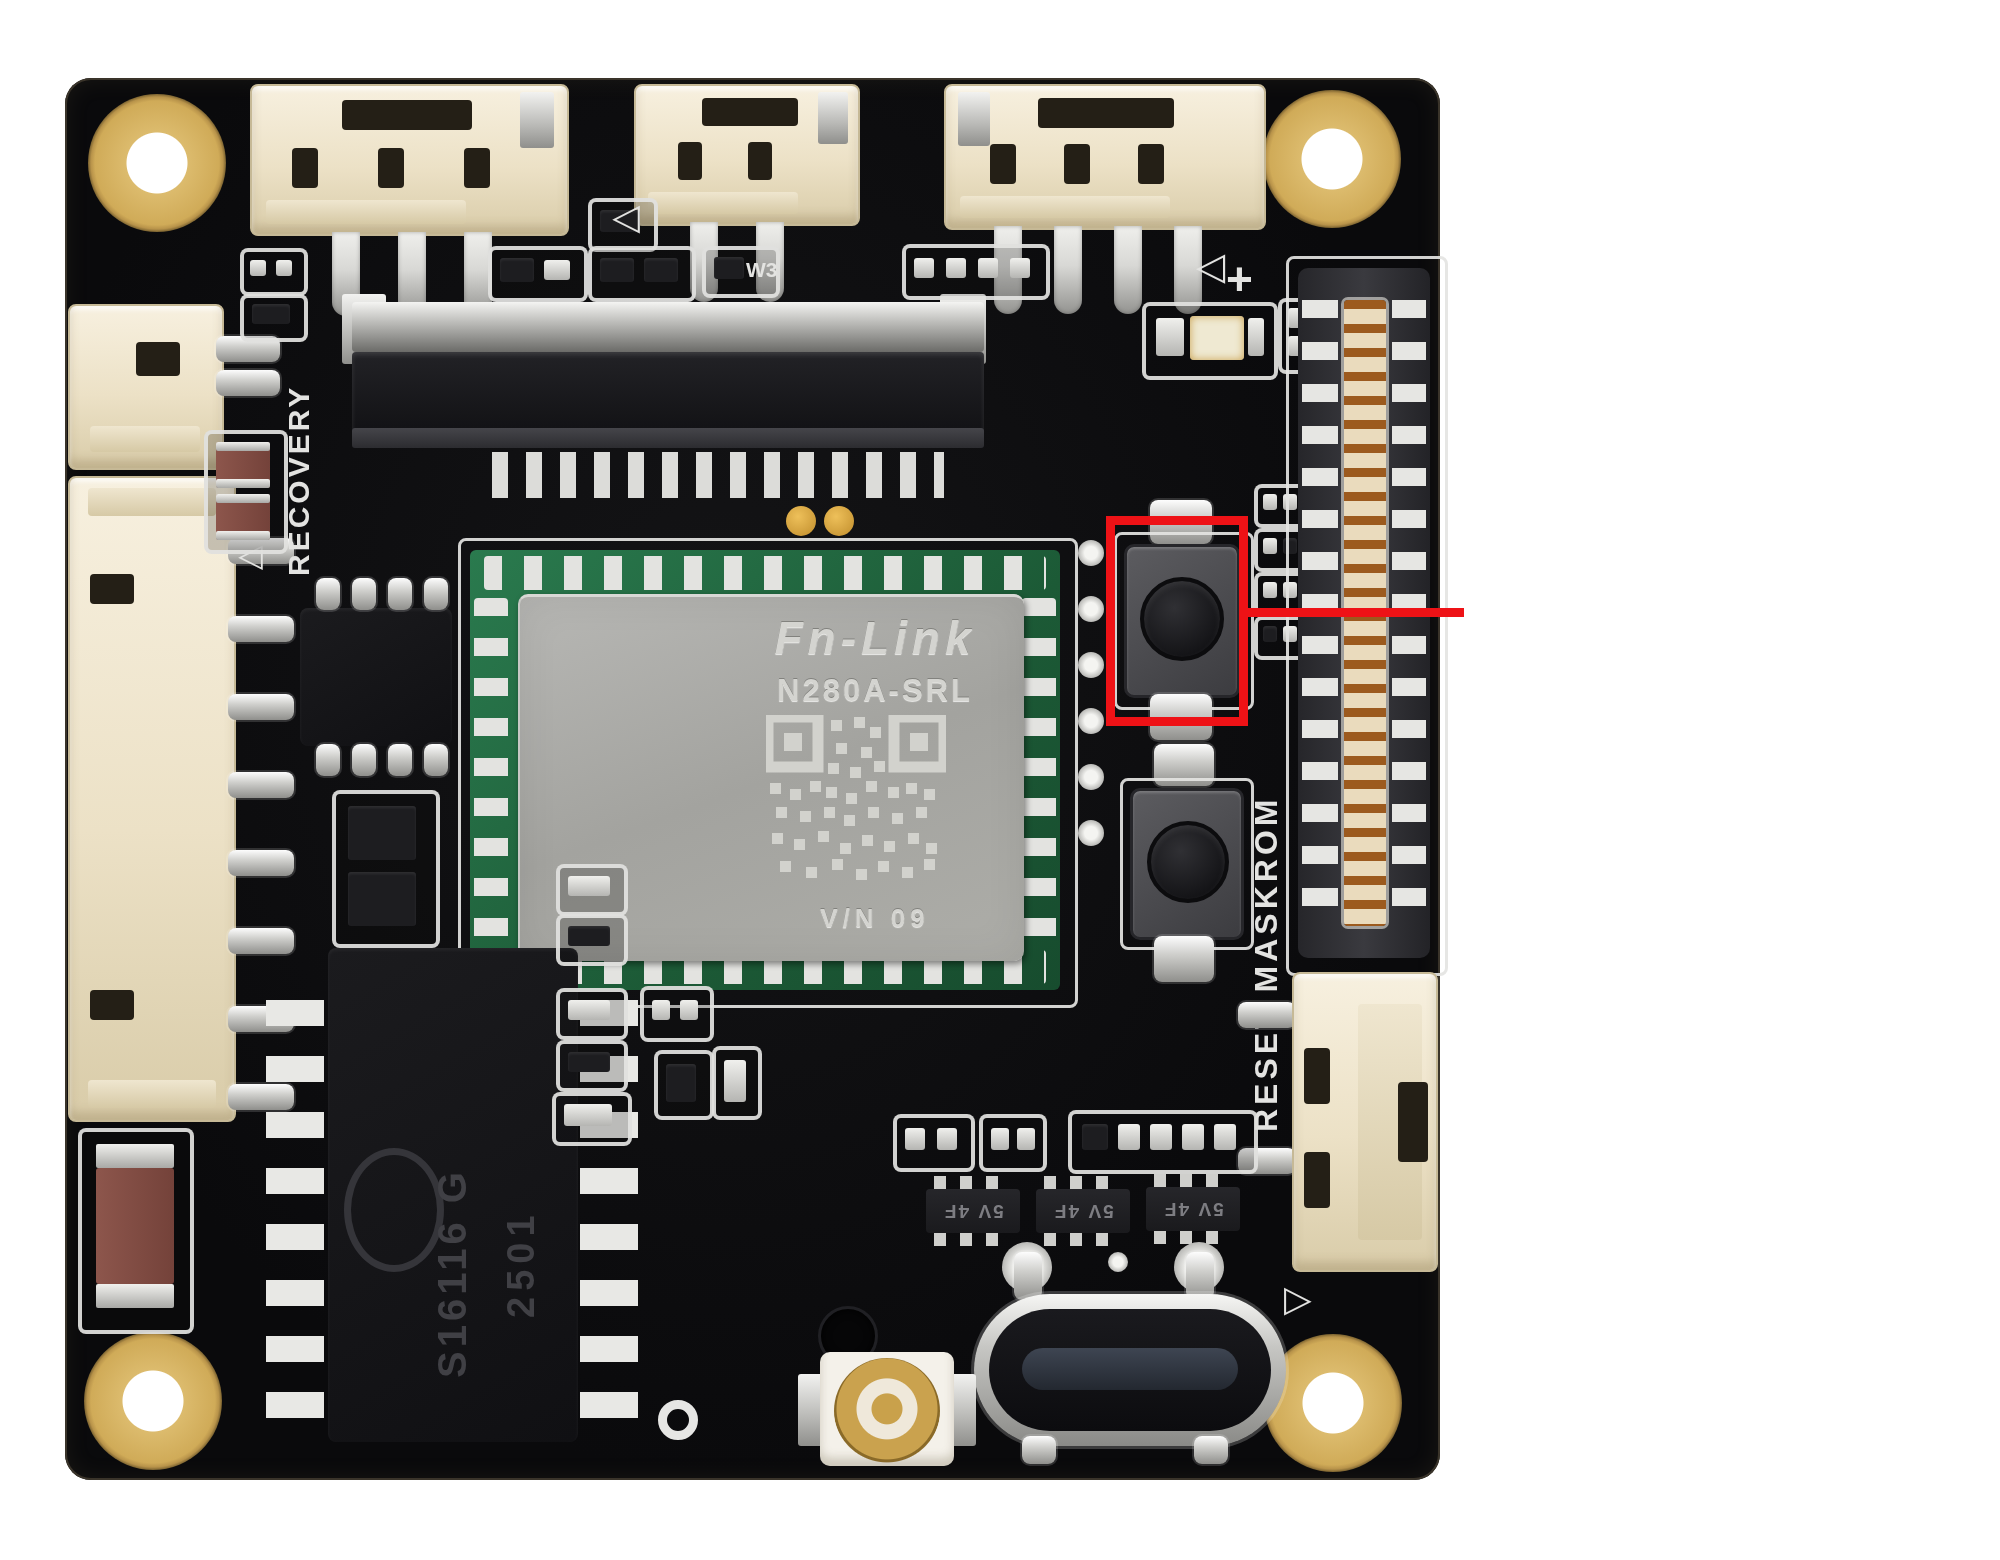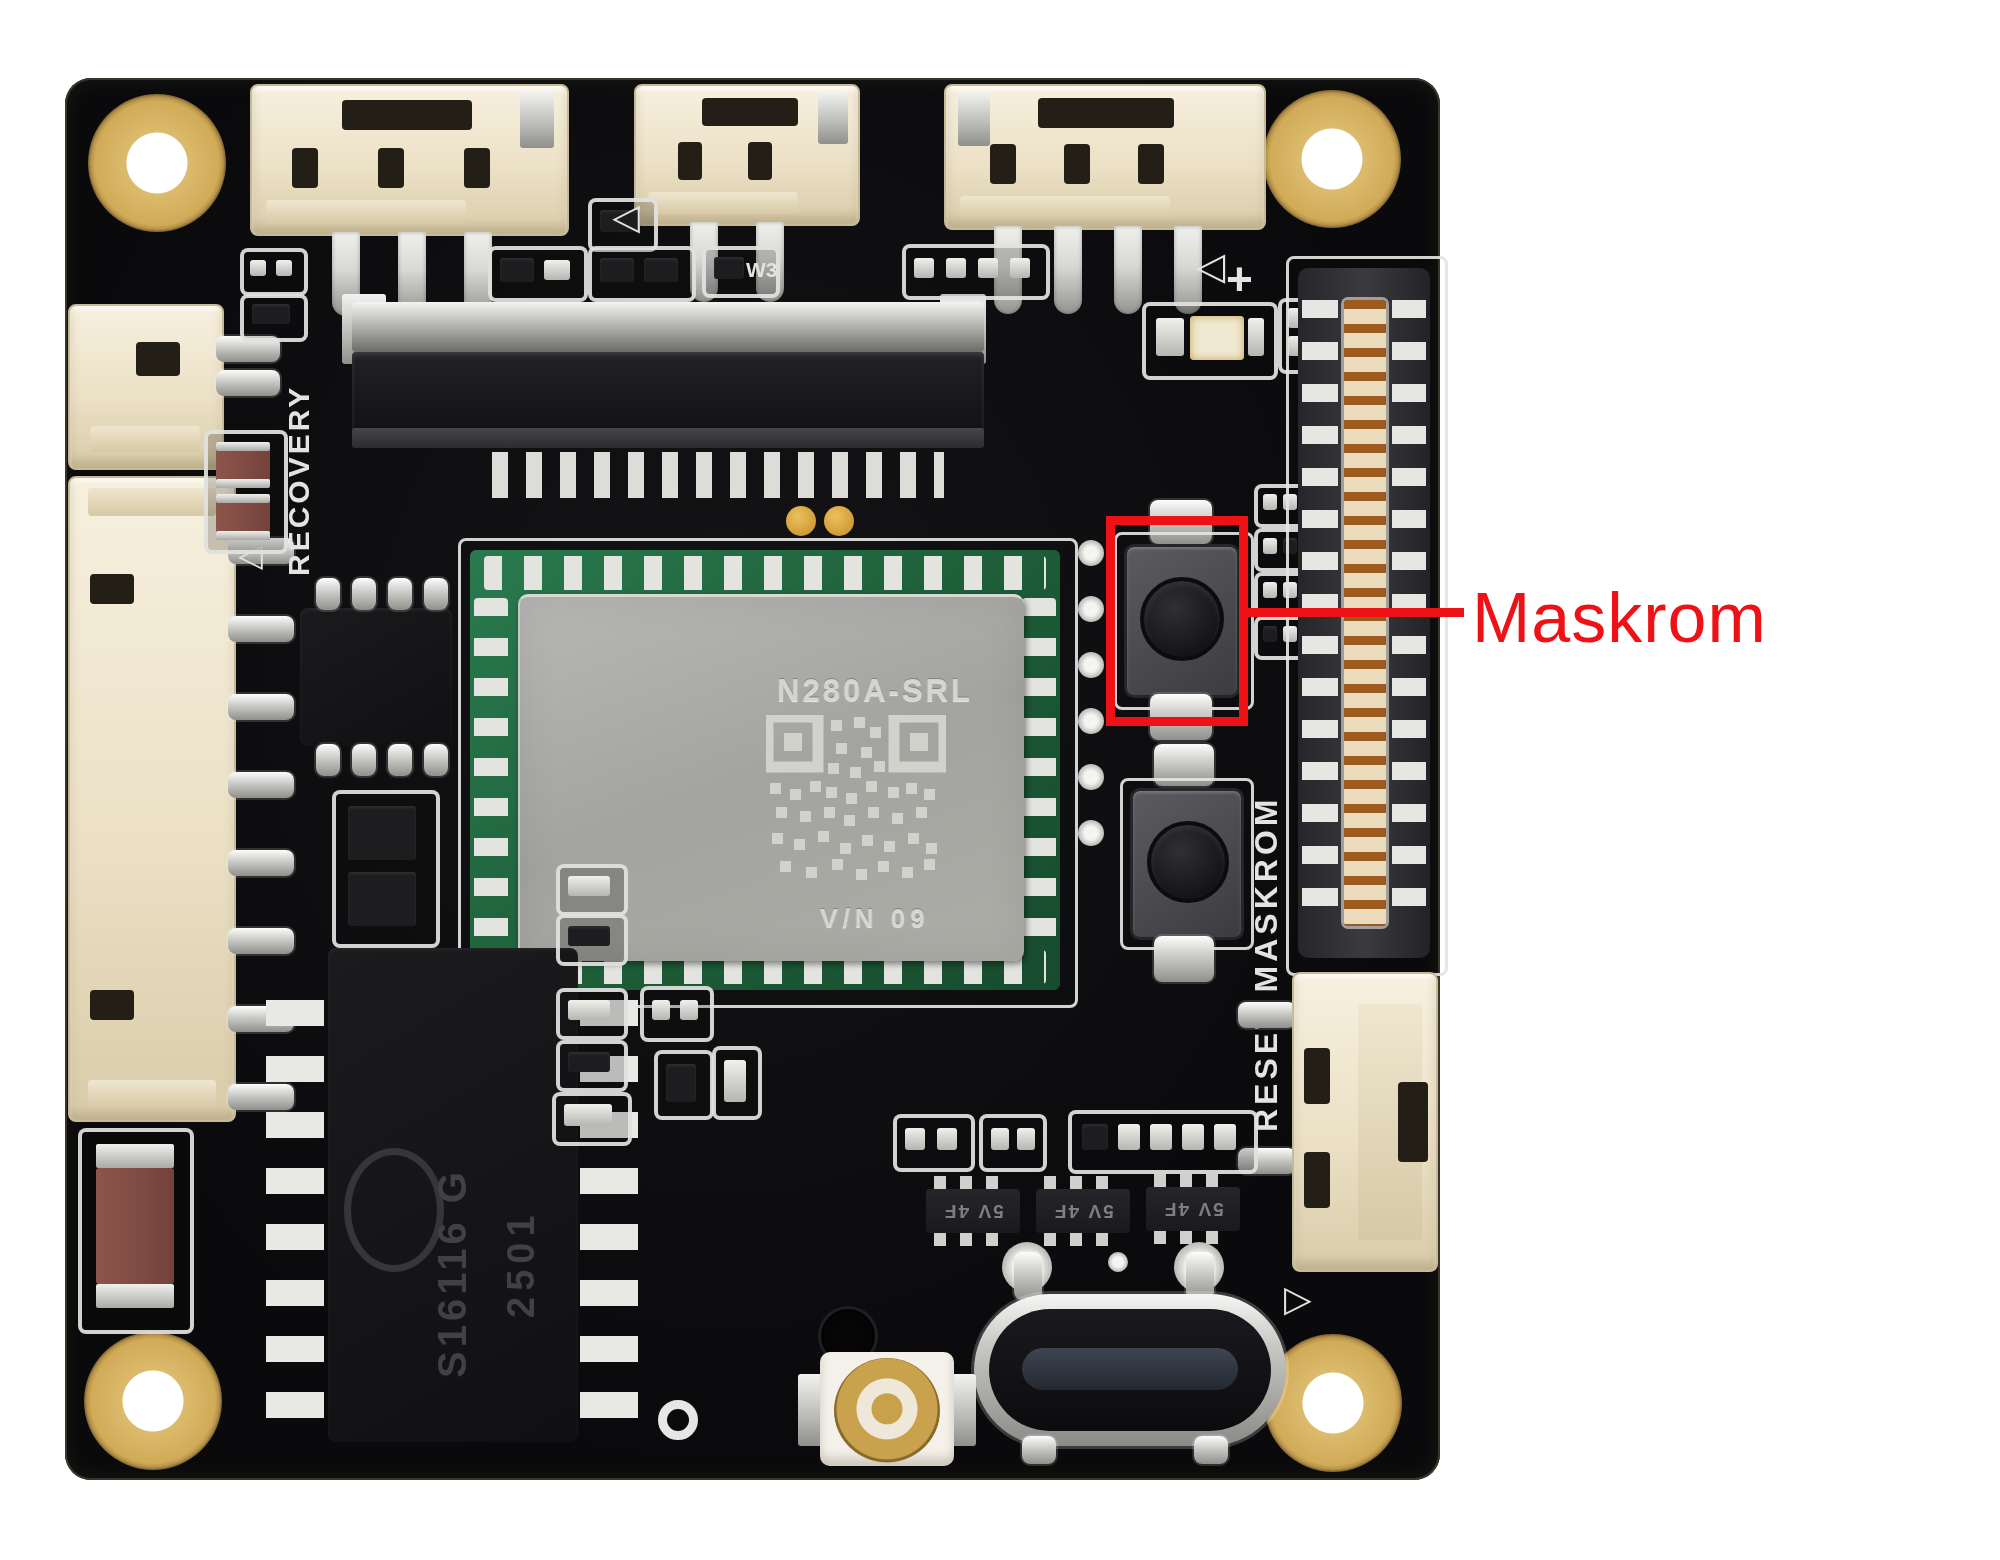--- a/index.html
+++ b/index.html
@@ -243,20 +243,21 @@
   </div>
 
   <div class="abs silk-box" style="left:458px;top:538px;width:614px;height:464px;border-width:3px;background:none;"></div>
   <div class="abs mod-green" style="left:470px;top:550px;width:590px;height:440px;"></div>
   <div class="abs cast-h" style="left:484px;top:556px;width:562px;height:34px;"></div>
   <div class="abs cast-h" style="left:484px;top:950px;width:562px;height:34px;"></div>
   <div class="abs cast-v" style="left:474px;top:598px;width:34px;height:348px;"></div>
   <div class="abs cast-v" style="left:1022px;top:598px;width:34px;height:348px;"></div>
 
   <div class="abs shield" style="left:518px;top:594px;width:504px;height:364px;">
+    <div class="abs etch" style="left:230px;top:14px;width:250px;text-align:center;font-size:46px;font-weight:bold;font-style:italic;letter-spacing:5px;">Fn-Link</div>
     <div class="abs etch" style="left:230px;top:76px;width:250px;text-align:center;font-size:31px;font-weight:bold;letter-spacing:3px;">N280A-SRL</div>
     <svg class="abs" style="left:246px;top:118px;" width="180" height="174" viewBox="0 0 180 174">
       <g fill="#d2d2cd">
         <rect x="2" y="2" width="50" height="50" fill="none" stroke="#d2d2cd" stroke-width="11"></rect>
         <rect x="18" y="18" width="18" height="18"></rect>
         <rect x="128" y="2" width="50" height="50" fill="none" stroke="#d2d2cd" stroke-width="11"></rect>
         <rect x="144" y="18" width="18" height="18"></rect>
         <rect x="65" y="5" width="11" height="11"></rect>
           <rect x="88" y="2" width="11" height="11"></rect>
         <rect x="104" y="12" width="11" height="11"></rect>
@@ -451,15 +452,14 @@
   <div class="abs" style="left:818px;top:1306px;width:54px;height:54px;border-radius:50%;background:#060607;border:3px solid #202024;box-shadow:inset 0 0 10px #000;"></div>
   <div class="abs mtab" style="left:798px;top:1374px;width:26px;height:72px;"></div>
   <div class="abs mtab" style="left:950px;top:1374px;width:26px;height:72px;"></div>
   <div class="abs" style="left:820px;top:1352px;width:134px;height:114px;background:#f4f1ea;border-radius:10px;box-shadow:inset 0 -8px 10px rgba(120,110,80,.3);"></div>
   <div class="abs" style="left:834px;top:1358px;width:106px;height:106px;border-radius:50%;
               background:radial-gradient(circle at 50% 48%, #c9a14b 0 15px, #efe8da 16px 30px, #caa24e 31px 50px, #8a6a28 51px 53px, rgba(0,0,0,0) 54px);"></div>
   <div class="abs" style="left:658px;top:1400px;width:22px;height:22px;border:9px solid #e6e6e4;border-radius:50%;"></div>
 
   <div class="abs anno anno-box" style="left:1106px;top:516px;width:124px;height:192px;"></div>
   <div class="abs anno anno-line" style="left:1248px;top:608px;width:216px;height:9px;"></div>
-  <div class="abs anno anno-label" style="left:1472px;top:578px;">Maskrom</div>
 
 </div>
 
 </body></html>

